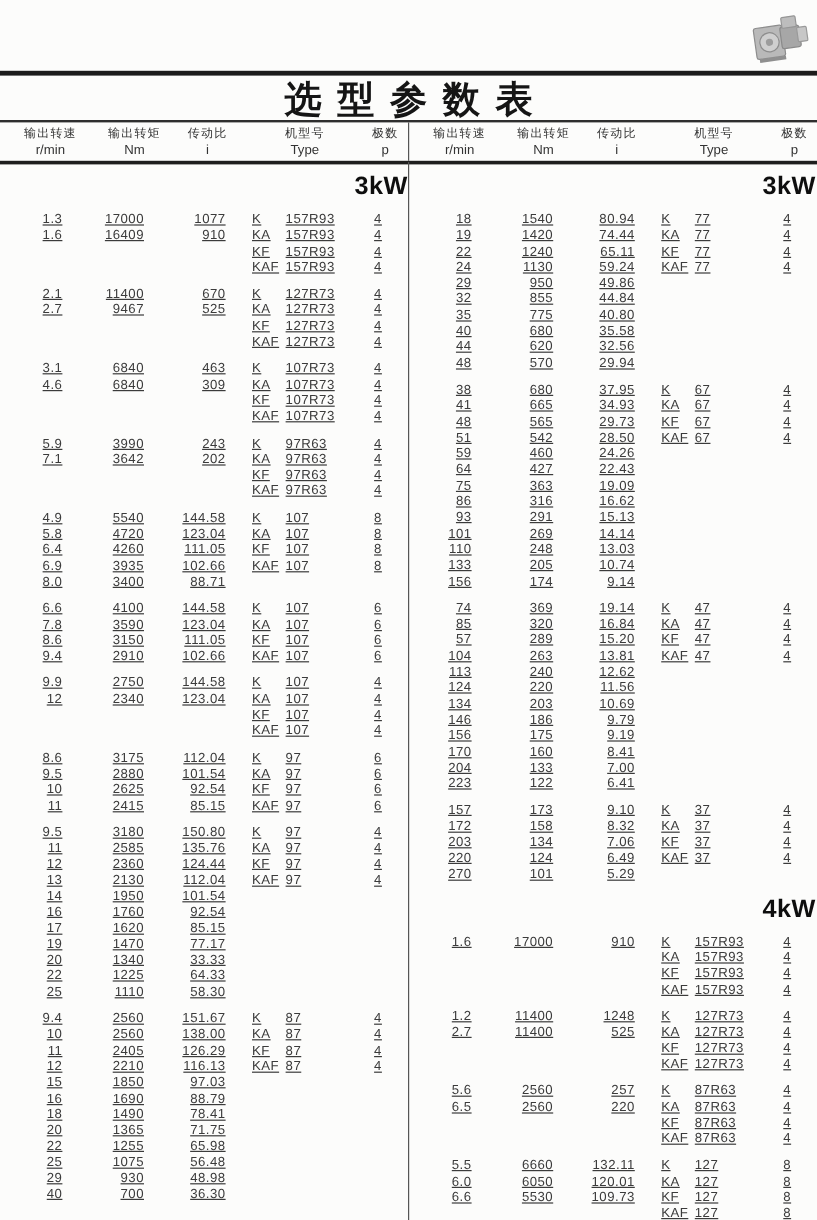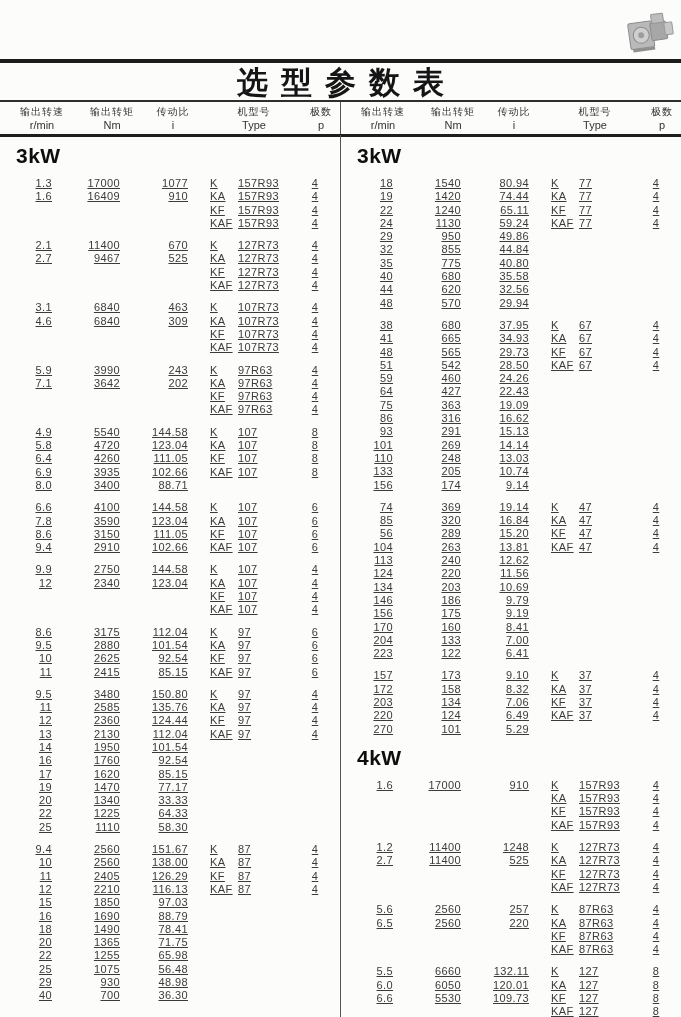--- a/index.html
+++ b/index.html
@@ -43,21 +43,21 @@
   .h-zh { font-size:10px; letter-spacing:1px; color:#333; line-height:14px; }
   .h-en { font-size:11px; color:#333; line-height:13px; }
   .body {
     position:absolute; top:135px; left:0; width:681px; height:882px;
     display:flex; overflow:hidden;
   }
   .col { width:340px; box-sizing:border-box; }
   .col.second { border-left:1px solid #555; }
   .section-label {
     font-size:21px; font-weight:bold; color:#0e0e0e;
-    margin:8px 0 8px 16px; line-height:26px; letter-spacing:0.5px;
+    margin:8px 0 8px 16px; line-height:26px; letter-spacing:0.5px;text-align:right;
   }
   .group { margin-bottom:9px;text-decoration:underline; }
   .row {
     display:grid;
     grid-template-columns:52px 68px 68px 50px 62px 30px;
     height:13.3px; line-height:13.3px;
     font-size:11px; letter-spacing:0.4px; color:#3b3b3b;
     white-space:nowrap;
   }
   .cell { display:block; }
@@ -415,21 +415,21 @@
             <span class="cell c-torque">2415</span>
             <span class="cell c-ratio">85.15</span>
             <span class="cell c-type-prefix">KAF</span>
             <span class="cell c-type-model">97</span>
             <span class="cell c-poles">6</span>
           </div>
         </div>
         <div class="group">
           <div class="row">
             <span class="cell c-speed">9.5</span>
-            <span class="cell c-torque">3480</span>
+            <span class="cell c-torque">3180</span>
             <span class="cell c-ratio">150.80</span>
             <span class="cell c-type-prefix">K</span>
             <span class="cell c-type-model">97</span>
             <span class="cell c-poles">4</span>
           </div>
           <div class="row">
             <span class="cell c-speed">11</span>
             <span class="cell c-torque">2585</span>
             <span class="cell c-ratio">135.76</span>
             <span class="cell c-type-prefix">KA</span>
@@ -809,21 +809,21 @@
           </div>
           <div class="row">
             <span class="cell c-speed">85</span>
             <span class="cell c-torque">320</span>
             <span class="cell c-ratio">16.84</span>
             <span class="cell c-type-prefix">KA</span>
             <span class="cell c-type-model">47</span>
             <span class="cell c-poles">4</span>
           </div>
           <div class="row">
-            <span class="cell c-speed">56</span>
+            <span class="cell c-speed">57</span>
             <span class="cell c-torque">289</span>
             <span class="cell c-ratio">15.20</span>
             <span class="cell c-type-prefix">KF</span>
             <span class="cell c-type-model">47</span>
             <span class="cell c-poles">4</span>
           </div>
           <div class="row">
             <span class="cell c-speed">104</span>
             <span class="cell c-torque">263</span>
             <span class="cell c-ratio">13.81</span>

